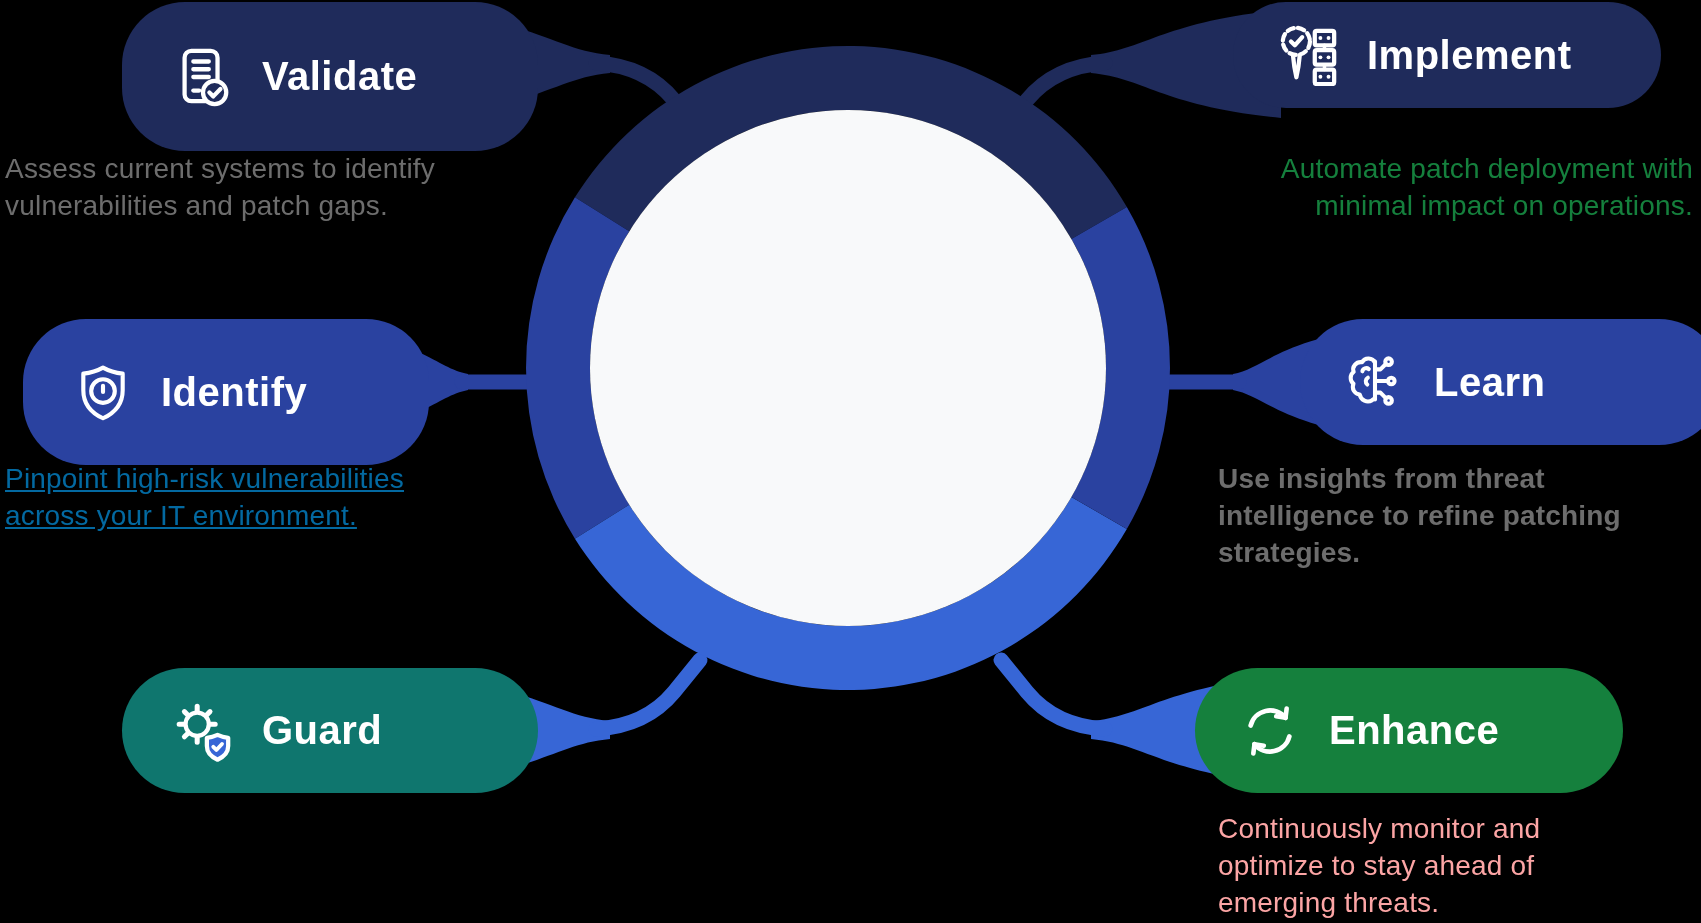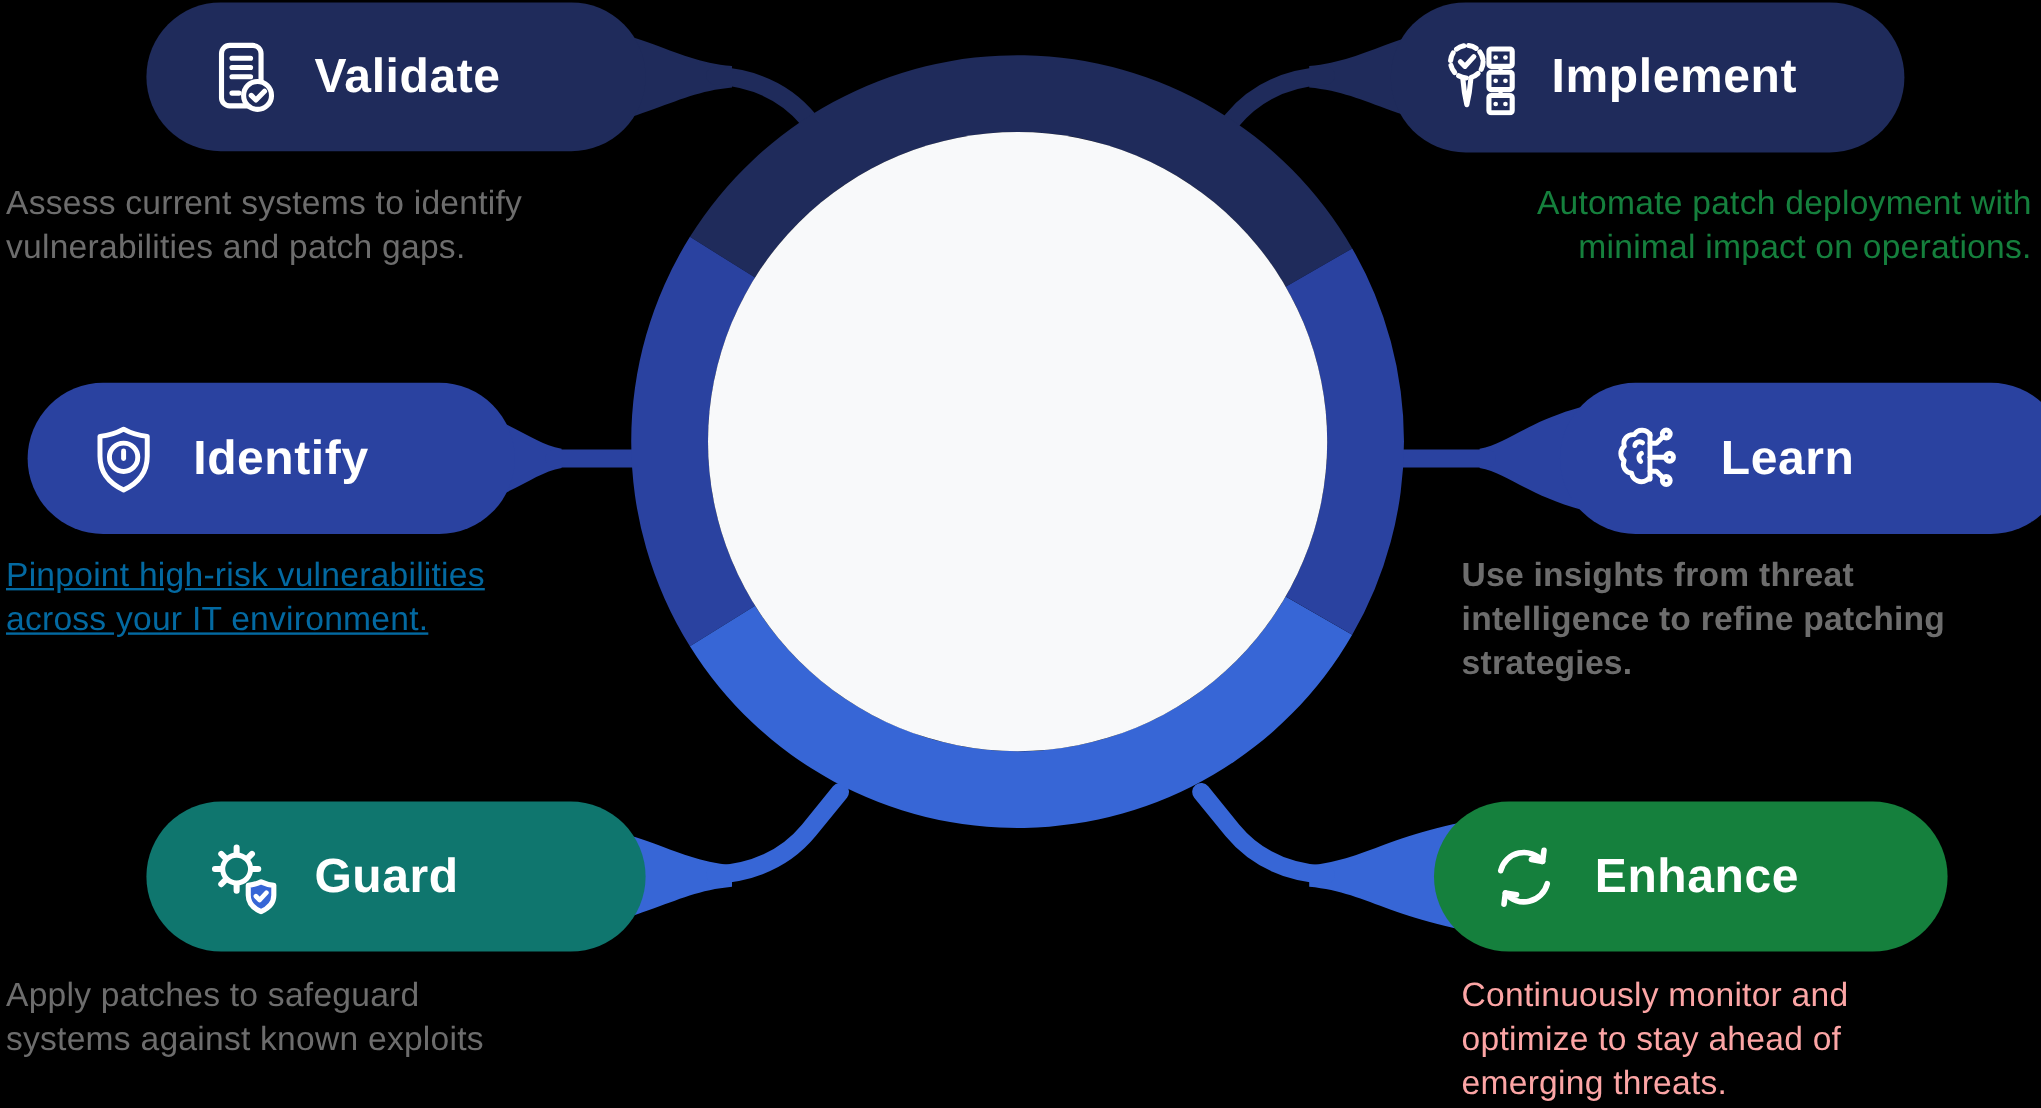--- a/index.html
+++ b/index.html
@@ -26,23 +26,23 @@
   .pill .icon { flex: 0 0 auto; display: block; }
   .pill .icon svg { display: block; }
   .pill .label {
     font-weight: bold;
     font-size: 40px;
     letter-spacing: 0.5px;
     white-space: nowrap;
   }
   .gap28 { width: 28px; flex: 0 0 auto; }
   
-  .pill-validate  { left: 122px;  top: 2px;   width: 366px; height: 124px; padding-left: 50px; }
-  .pill-implement { left: 1159px; top: 2px;   width: 384px; height: 125px; padding-left: 44px; }
-  .pill-identify  { left: 23px;   top: 319px; width: 356px; height: 126px; padding-left: 50px; }
+  .pill-validate  { left: 122px;  top: 2px;   width: 366px; height: 149px; padding-left: 50px; }
+  .pill-implement { left: 1233px; top: 2px;   width: 384px; height: 106px; padding-left: 44px; }
+  .pill-identify  { left: 23px;   top: 319px; width: 356px; height: 146px; padding-left: 50px; }
   .pill-learn     { left: 1300px; top: 319px; width: 378px; height: 126px; padding-left: 44px; }
   .pill-guard     { left: 122px;  top: 668px; width: 366px; height: 125px; padding-left: 50px; }
   .pill-enhance   { left: 1195px; top: 668px; width: 384px; height: 125px; padding-left: 44px; }
   .desc {
     position: absolute;
     font-size: 28px;
     line-height: 37px;
     font-weight: 500;
     letter-spacing: 0.2px;
     color: #6d6d6d;
@@ -179,22 +179,20 @@
       <svg viewBox="0 0 32 32" width="62" height="62" fill="none" stroke="#ffffff" stroke-width="2.2" stroke-linecap="round" stroke-linejoin="round">
         <circle cx="13" cy="12.5" r="6"></circle>
         <path stroke-width="2.6" d="M20 12.5 H22.3 M13 5.5 V3.2 M6 12.5 H3.7 M13 19.5 V21.8 M18 7.6 L19.6 6 M8 7.6 L6.4 6 M8 17.4 L6.4 19"></path>
         <path d="M23.5 18 C25.2 18.8 27 19.3 29 19.5 V23.8 C29 27.2 26.8 29.4 23.5 30.8 C20.2 29.4 18 27.2 18 23.8 V19.5 C20 19.3 21.8 18.8 23.5 18 Z" fill="#3766d6"></path>
         <path stroke-width="2" d="M21.3 24.2 L22.9 25.8 L25.8 22.7"></path>
       </svg>
     </span>
     <span class="gap28"></span>
     <span class="label">Guard</span>
   </div>
-  <div class="desc desc-guard" style="color: rgb(109, 109, 109);">Apply patches to safeguard
-systems against known exploits</div>
 
   <div class="pill pill-enhance" style="background-color: #15803d;">
     <span class="icon">
       <svg viewBox="0 0 32 32" width="62" height="62" fill="none" stroke="#ffffff" stroke-width="2.4" stroke-linecap="round" stroke-linejoin="round">
         <path d="M6 13.2 A 10.3 10.3 0 0 1 24 9.2"></path>
         <path d="M24.6 4.4 L24 9.2 L19.2 8.4"></path>
         <path d="M26 18.8 A 10.3 10.3 0 0 1 8 22.8"></path>
         <path d="M7.4 27.6 L8 22.8 L12.8 23.6"></path>
       </svg>
     </span>

